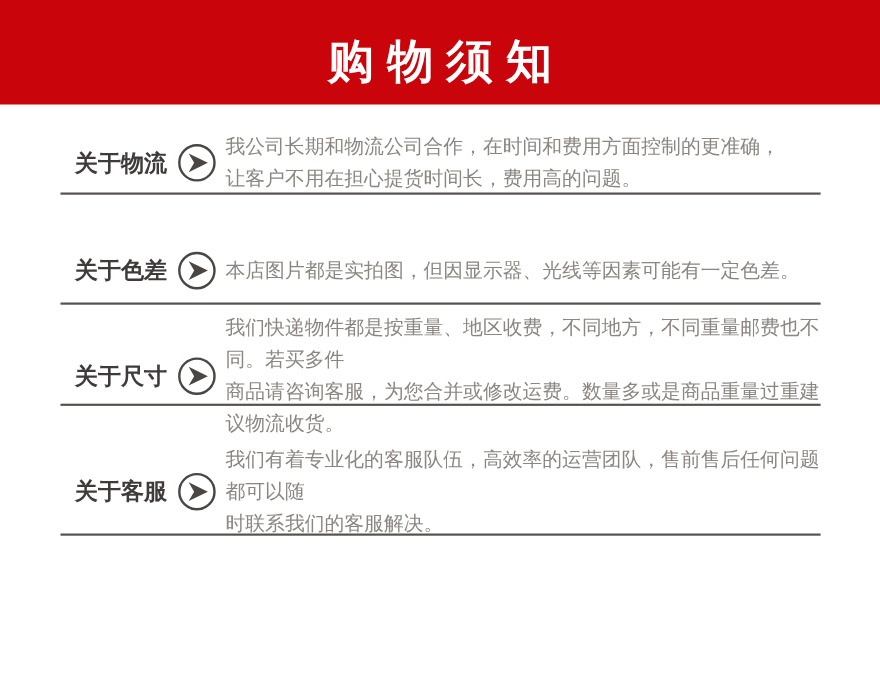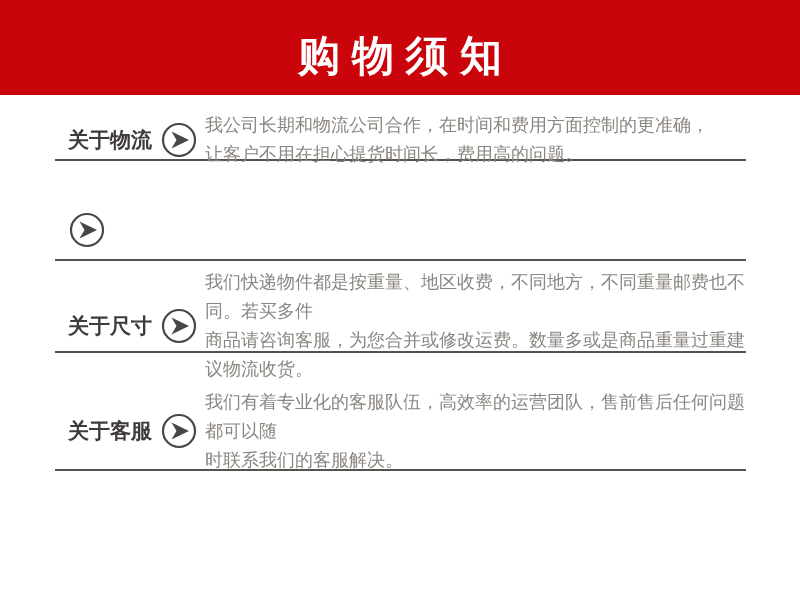--- a/index.html
+++ b/index.html
@@ -26,21 +26,21 @@
     margin: 0 54px 0 55px; 
   }
   .row {
     box-sizing: border-box;
     display: flex;
     align-items: center;
     border-bottom: 2px solid #56524e;
     padding-top: 40px;
     padding-left: 13px;
   }
-  .row.first { height: 66px; padding-top: 26px; }
+  .row.first { height: 82px; padding-top: 26px; }
   .row.h100 { height: 100px; }
   .row.h103 { height: 92px; }
   .row.h102 { height: 118px; }
   .label {
     width: 92px;
     flex: 0 0 92px;
     font-size: 21px;
     font-weight: bold;
     color: #3f3b3a;
     white-space: nowrap;
@@ -74,26 +74,28 @@
       <svg width="38" height="38" viewBox="0 0 38 38">
         <circle cx="19" cy="19" r="16" fill="none" stroke="#4a4644" stroke-width="2.2"></circle>
         <path d="M11.5 10.5 L29 19 L11.5 27.5 L16.5 19 Z" fill="#4a4644"></path>
       </svg>
     </div>
     <div class="text">我公司长期和物流公司合作，在时间和费用方面控制的更准确，
 让客户不用在担心提货时间长，费用高的问题。</div>
   </section>
 
   <section class="row h100">
+    <div class="label">关于色差</div>
     <div class="icon-wrap">
       <svg width="38" height="38" viewBox="0 0 38 38">
         <circle cx="19" cy="19" r="16" fill="none" stroke="#4a4644" stroke-width="2.2"></circle>
         <path d="M11.5 10.5 L29 19 L11.5 27.5 L16.5 19 Z" fill="#4a4644"></path>
       </svg>
     </div>
+    <div class="text">本店图片都是实拍图，但因显示器、光线等因素可能有一定色差。</div>
   </section>
 
   <section class="row h103">
     <div class="label">关于尺寸</div>
     <div class="icon-wrap">
       <svg width="38" height="38" viewBox="0 0 38 38">
         <circle cx="19" cy="19" r="16" fill="none" stroke="#4a4644" stroke-width="2.2"></circle>
         <path d="M11.5 10.5 L29 19 L11.5 27.5 L16.5 19 Z" fill="#4a4644"></path>
       </svg>
     </div>

